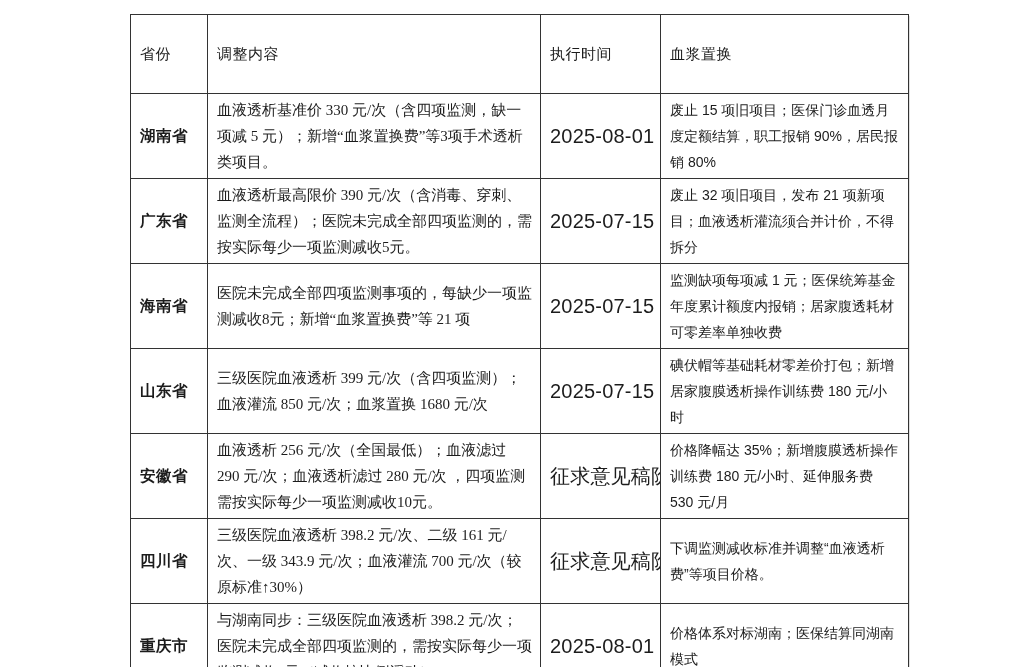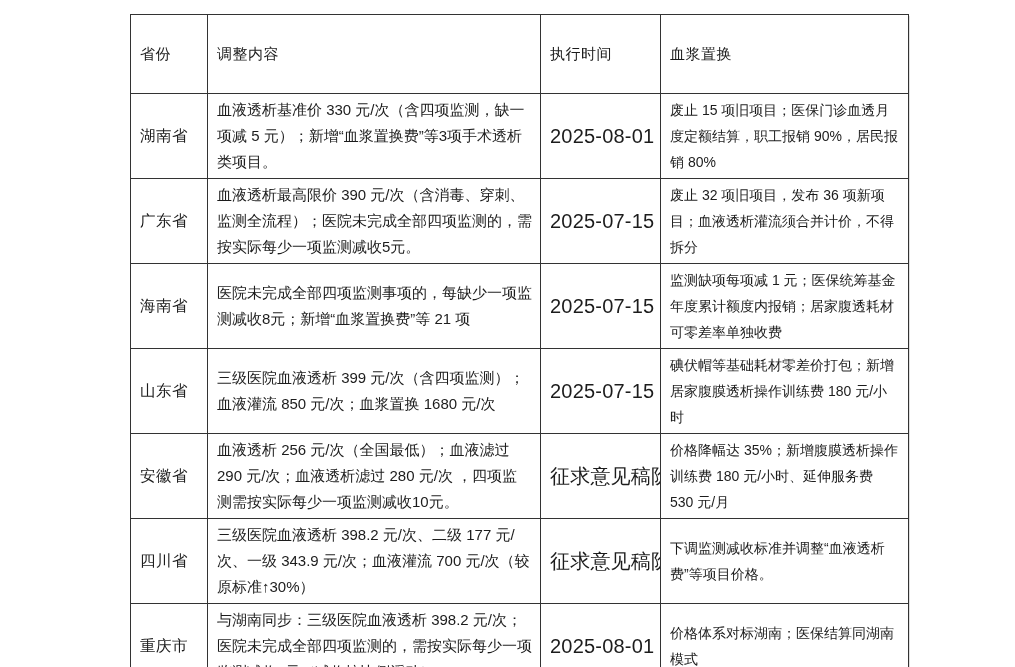--- a/index.html
+++ b/index.html
@@ -48,27 +48,28 @@
   tr.r-hunan   { height: 84px; }
   tr.r-guangdong { height: 80px; }
   tr.r-hainan  { height: 80px; }
   tr.r-shandong{ height: 74px; }
   tr.r-anhui   { height: 79px; }
   tr.r-sichuan { height: 80px; }
   tr.r-chongqing { height: 78px; }
 
   td.province {
     font-size: 15.5px;
-    font-weight: normal;
+    font-weight: bold;
     letter-spacing: 0.5px;
     white-space: nowrap;
   }
   td.content {
     font-size: 15px;
     line-height: 26px;
+    font-family: Liberation Serif, serif;
   }
   td.time {
     font-size: 20px;
     white-space: nowrap;
     letter-spacing: 0.2px;
   }
   td.notes {
     font-size: 14px;
     line-height: 26px;
   }
@@ -96,21 +97,21 @@
       <tr class="r-hunan">
         <td class="province">湖南省</td>
         <td class="content">血液透析基准价 330 元/次（含四项监测，缺一项减 5 元）；新增“血浆置换费”等3项手术透析类项目。</td>
         <td class="time">2025-08-01</td>
         <td class="notes">废止 15 项旧项目；医保门诊血透月度定额结算，职工报销 90%，居民报销 80%</td>
       </tr>
       <tr class="r-guangdong">
         <td class="province">广东省</td>
         <td class="content">血液透析最高限价 390 元/次（含消毒、穿刺、监测全流程）；医院未完成全部四项监测的，需按实际每少一项监测减收5元。</td>
         <td class="time">2025-07-15</td>
-        <td class="notes">废止 32 项旧项目，发布 36 项新项目；血液透析灌流须合并计价，不得拆分</td>
+        <td class="notes">废止 32 项旧项目，发布 21 项新项目；血液透析灌流须合并计价，不得拆分</td>
       </tr>
       <tr class="r-hainan">
         <td class="province">海南省</td>
         <td class="content">医院未完成全部四项监测事项的，每缺少一项监测减收8元；新增“血浆置换费”等 21 项</td>
         <td class="time">2025-07-15</td>
         <td class="notes">监测缺项每项减 1 元；医保统筹基金年度累计额度内报销；居家腹透耗材可零差率单独收费</td>
       </tr>
       <tr class="r-shandong">
         <td class="province">山东省</td>
         <td class="content">三级医院血液透析 399 元/次（含四项监测）；血液灌流 850 元/次；血浆置换 1680 元/次</td>
@@ -118,21 +119,21 @@
         <td class="notes">碘伏帽等基础耗材零差价打包；新增居家腹膜透析操作训练费 180 元/小时</td>
       </tr>
       <tr class="r-anhui">
         <td class="province">安徽省</td>
         <td class="content">血液透析 256 元/次（全国最低）；血液滤过 290 元/次；血液透析滤过 280 元/次 ，四项监测需按实际每少一项监测减收10元。</td>
         <td class="time">征求意见稿阶段</td>
         <td class="notes">价格降幅达 35%；新增腹膜透析操作训练费 180 元/小时、延伸服务费 530 元/月</td>
       </tr>
       <tr class="r-sichuan">
         <td class="province">四川省</td>
-        <td class="content">三级医院血液透析 398.2 元/次、二级 177 元/次、一级 343.9 元/次；血液灌流 700 元/次（较原标准↑30%）</td>
+        <td class="content">三级医院血液透析 398.2 元/次、二级 161 元/次、一级 343.9 元/次；血液灌流 700 元/次（较原标准↑30%）</td>
         <td class="time">征求意见稿阶段</td>
         <td class="notes">下调监测减收标准并调整“血液透析费”等项目价格。</td>
       </tr>
       <tr class="r-chongqing">
         <td class="province">重庆市</td>
         <td class="content">与湖南同步：三级医院血液透析 398.2 元/次；医院未完成全部四项监测的，需按实际每少一项监测减收8元（减收按比例浮动）。</td>
         <td class="time">2025-08-01</td>
         <td class="notes">价格体系对标湖南；医保结算同湖南模式</td>
       </tr>
     </tbody>

